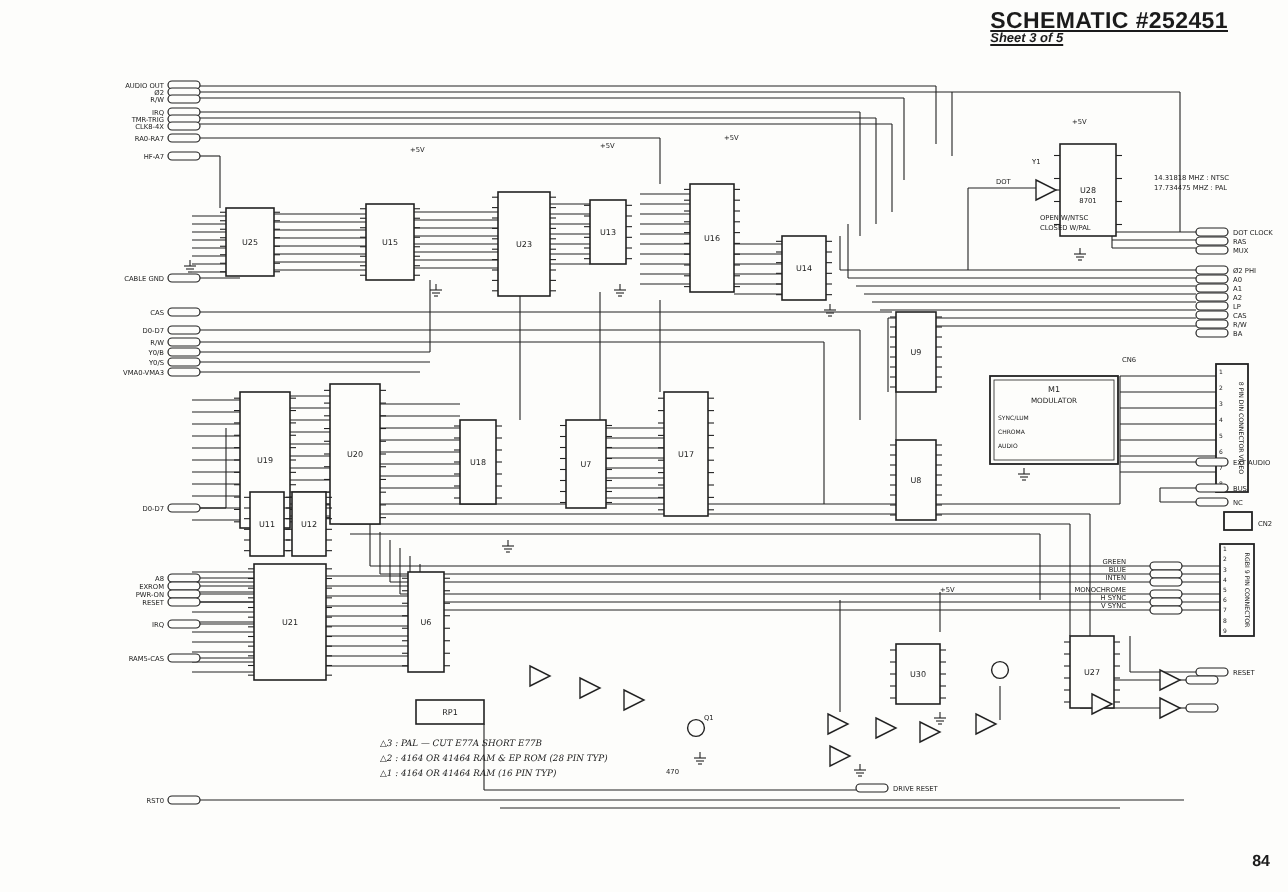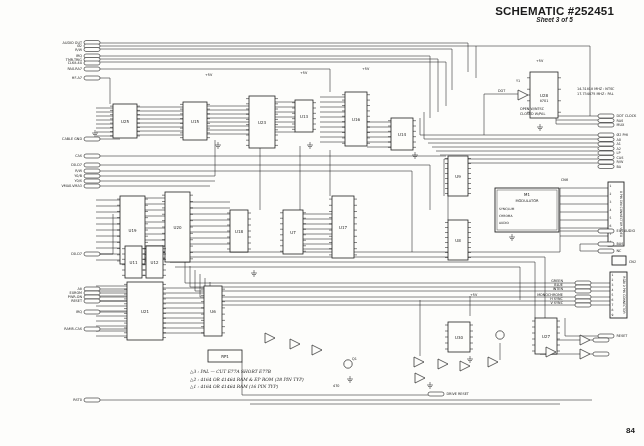--- a/index.html
+++ b/index.html
@@ -1,21 +1,21 @@
 <!DOCTYPE html>
 <html><head>
 <meta charset="utf-8">
 <style>
   html,body{margin:0;padding:0;background:#e8e8e4;}
   #page{
     position:relative;width:644px;height:446px;background:#fdfdfb;
     font-family:"Liberation Sans", sans-serif;color:#1b1b1b;overflow:hidden;
   }
   #drawing{position:absolute;left:0;top:0;}
-  .titleblock{position:absolute;top:5px;right:30px;text-align:center;line-height:1.05;}
+  .titleblock{position:absolute;top:5px;right:30px;text-align:left;line-height:1.05;text-decoration:underline;}
   .titleblock .t1{font-size:11.5px;font-weight:bold;letter-spacing:.2px;}
   .titleblock .t2{font-size:6.5px;font-weight:bold;font-style:italic;}
   .pagenum{position:absolute;right:9px;top:426px;font-size:8px;font-weight:bold;}
 </style>
 </head>
 <body>
 
 <div id="page">
   <svg id="drawing" width="644" height="446" viewBox="0 0 644 446">
       <line x1="100" y1="43" x2="468" y2="43" stroke="#222222" stroke-width="0.55"></line>

